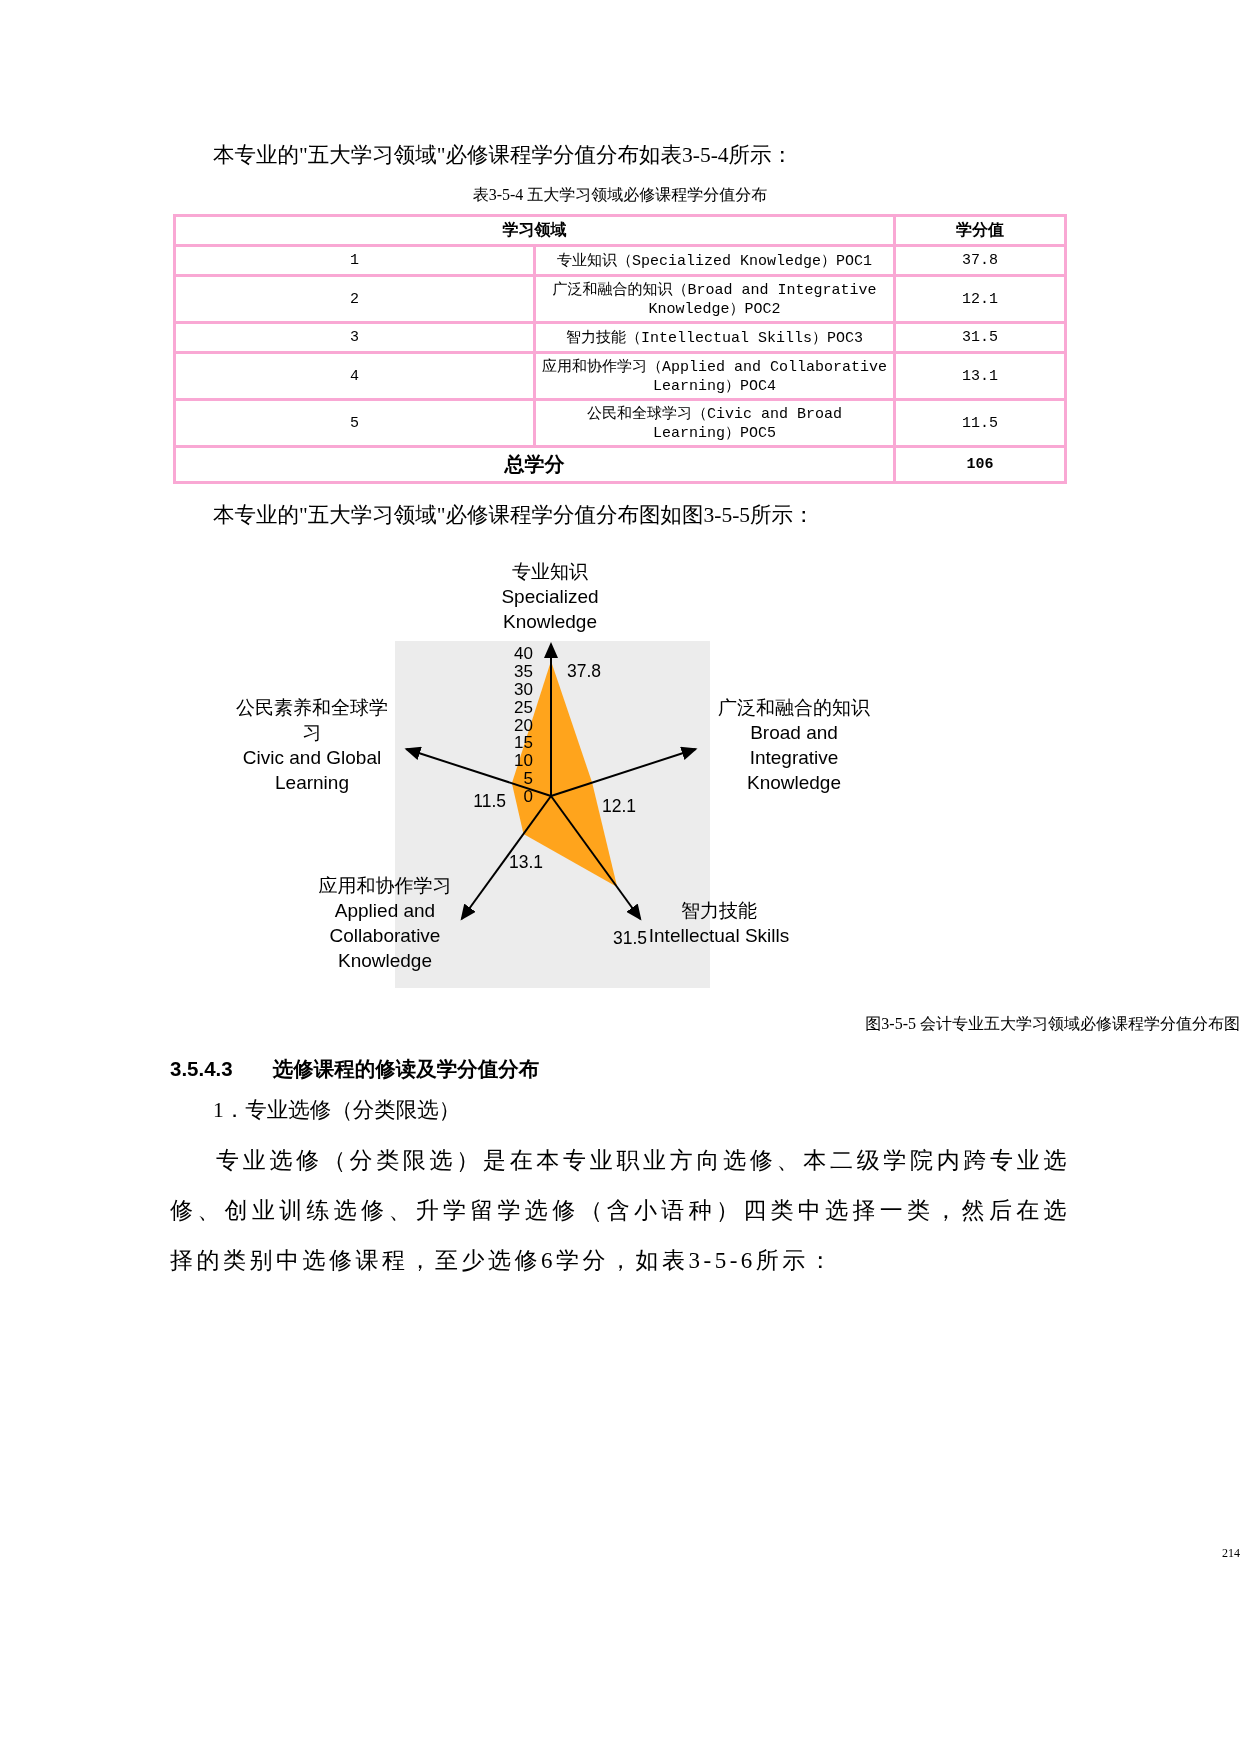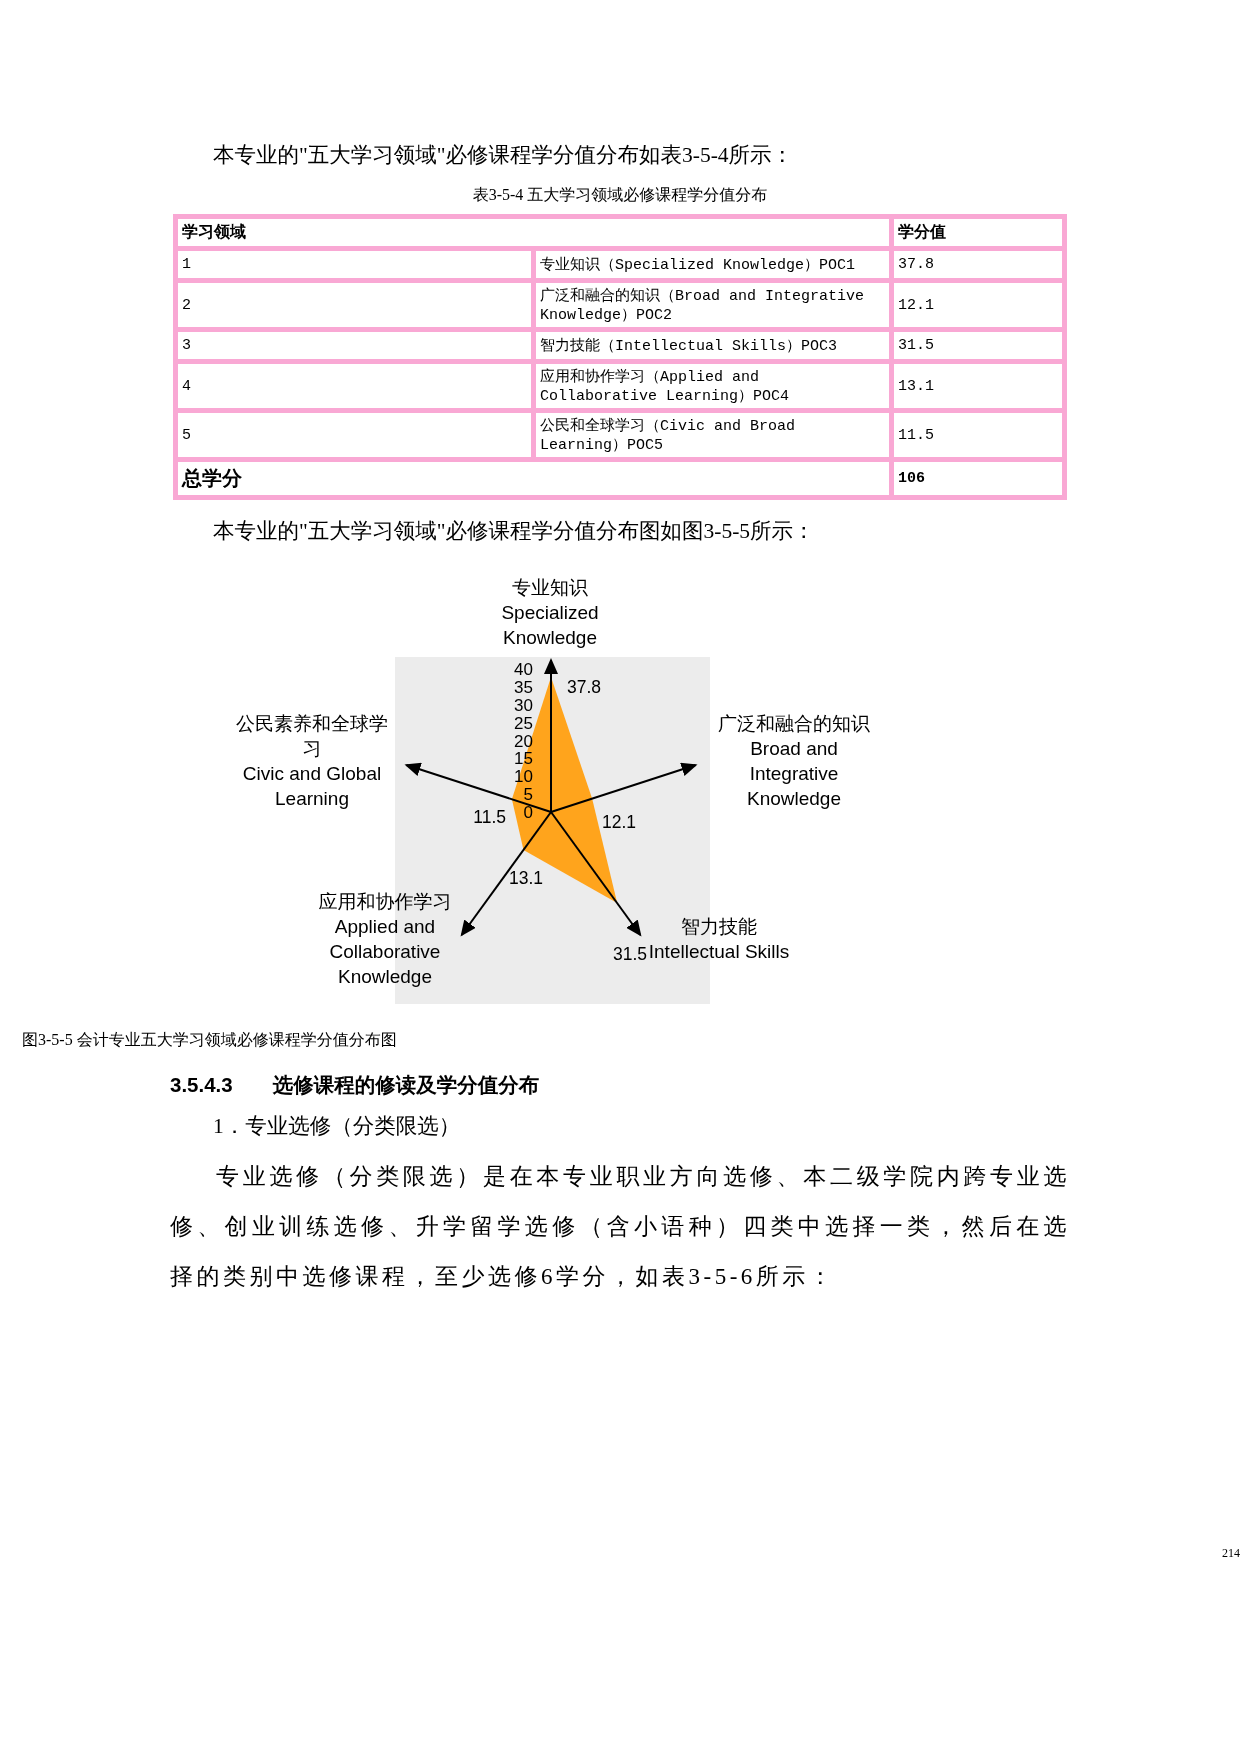--- a/index.html
+++ b/index.html
@@ -6,41 +6,41 @@
   .page{position:relative;width:1240px;height:1753px;background:#ffffff;color:#000;
         font-family:"Liberation Serif",serif;overflow:hidden;}
 
   .para{margin:0 170px;font-size:21.5px;line-height:31px;text-indent:2em;}
   .lead-1{padding-top:140px;}
   .lead-2{margin-top:16px;}
 
   .table-caption{margin-top:14px;text-align:center;font-size:16px;}
 
   table.credits{width:894px;margin:8px auto 0;border-collapse:collapse;table-layout:fixed;}
-  table.credits td{border:5px solid #f9a8d4;vertical-align:middle;
+  table.credits td{border:3px solid #f9a8d4;text-align:center;vertical-align:middle;
         font-family:"Liberation Mono","Liberation Serif",monospace;font-size:15px;
         padding:3px 4px;height:21px;}
   table.credits .th{font-family:"Liberation Sans",sans-serif;font-weight:700;font-size:16px;}
   table.credits .no-col{width:56px;}
   table.credits .credit-col{width:160px;}
   table.credits .total-label{font-family:"Liberation Sans",sans-serif;font-weight:700;font-size:20px;}
   table.credits .total-value{font-weight:700;}
 
   .chart-wrap{position:relative;width:720px;height:445px;margin:24px 0 0 170px;
         font-family:"Liberation Sans",sans-serif;}
   .chart-label{position:absolute;text-align:center;white-space:pre-line;
         font-size:19px;line-height:25px;color:#000;}
   #lab-top{left:290px;top:4px;width:180px;}
   #lab-right{left:528px;top:140px;width:192px;}
   #lab-left{left:46px;top:140px;width:192px;}
   #lab-bl{left:126px;top:318px;width:178px;}
   #lab-br{left:460px;top:343px;width:178px;}
   #radar-svg{position:absolute;left:0;top:0;}
 
-  .figure-caption{margin-top:14px;text-align:left;font-size:16px;padding-left:22px;}
+  .figure-caption{margin-top:14px;text-align:right;font-size:16px;padding-left:22px;}
 
   .section-heading{margin:20px 0 0 170px;font-family:"Liberation Sans",sans-serif;
         font-weight:700;font-size:20.5px;}
   .section-heading .sec-num{margin-right:40px;}
 
   .list-item{margin:12px 170px 0;font-size:21.5px;text-indent:2em;}
 
   .body-para{margin:12px 170px 0;font-size:23px;line-height:50px;
         text-align:justify;text-indent:2em;letter-spacing:3.5px;}
 

